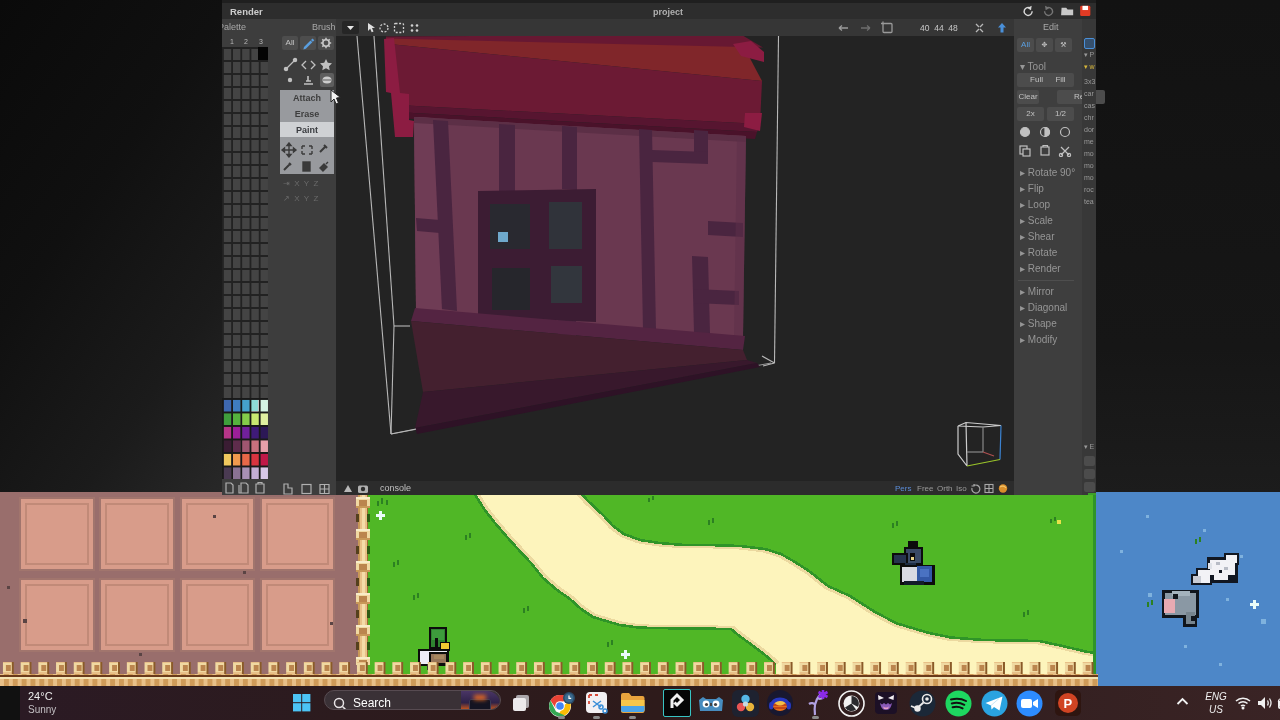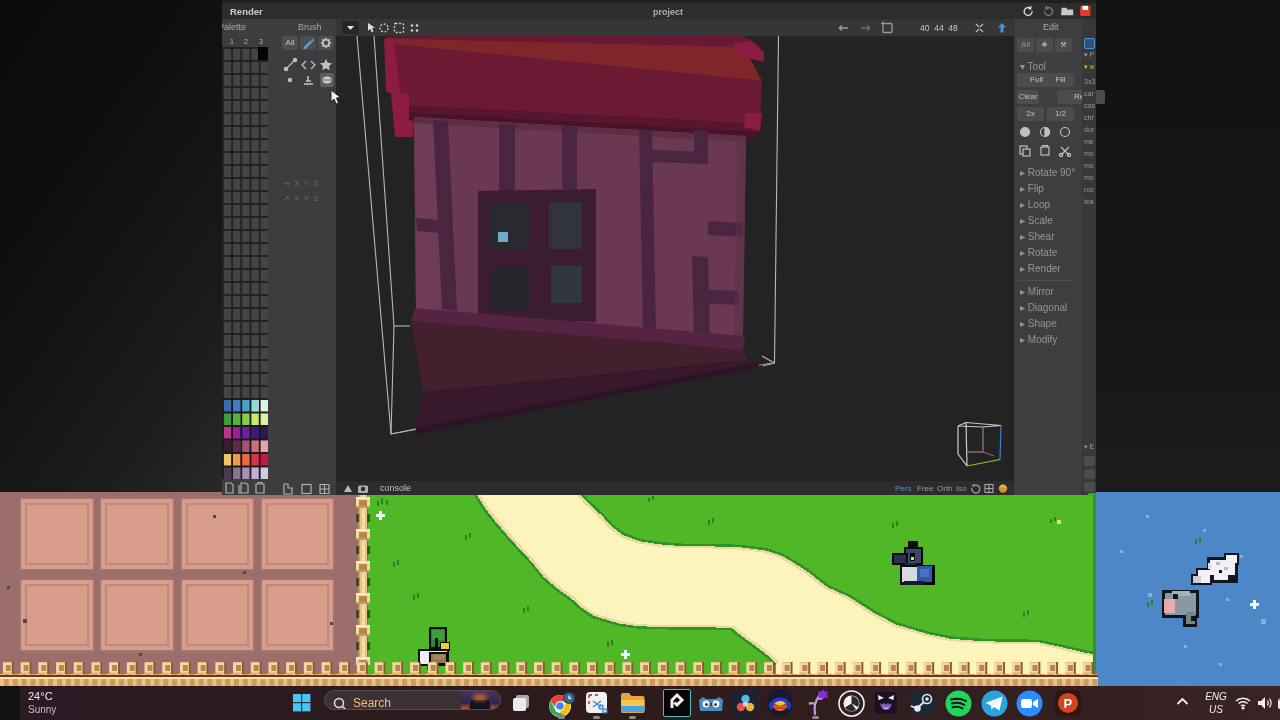--- a/index.html
+++ b/index.html
@@ -21,21 +21,21 @@
   background-size:9.2px 13px; }
 #palsel { left:36px; top:28px; width:10px; height:13px; background:#040404; }
 #swatches { left:0px; top:379px; width:46px; height:81px; }
 #swatches:after { content:""; position:absolute; left:0; top:0; width:46px; height:81px;
   background-image:linear-gradient(#191919 1.5px, transparent 1.5px), linear-gradient(90deg,#191919 1.5px, transparent 1.5px);
   background-size:9.2px 13.5px; pointer-events:none; }
 .swr { position:absolute; left:0; width:46px; height:13.5px; display:flex; }
 .swr div { width:9.2px; height:13.5px; }
 
 #brush { left:58px; top:19px; width:56px; height:476px; background:#3d3d3d; }
-#brush-title { left:18px; top:3px; color:#a8a8a8; font-size:9px; }
+#brush-title { left:32px; top:3px; color:#a8a8a8; font-size:9px; }
 .bbtn { position:absolute; background:#4d4d4d; color:#c5c5c5; font-size:8px; text-align:center; border-radius:2px; line-height:13px; height:14px; width:15px; }
 #attachblk { left:0px; top:71px; width:54px; height:84px; background:#989a9e; }
 .ablk { position:absolute; width:54px; height:16px; color:#3d3d3d; font-size:9px; font-weight:bold; text-align:center; line-height:16px; }
 .dimr { position:absolute; color:#6a6a6a; font-size:8px; }
 
 #vp-tools { left:114px; top:19px; width:678px; height:17px; background:#363636; }
 #vp { left:114px; top:36px; width:678px; height:445px; background:#232323; overflow:hidden; }
 #console { left:114px; top:481px; width:678px; height:14px; background:#2c2c2c; color:#9a9a9a; }
 #console span { position:absolute; font-size:8px; top:3px; }
 
@@ -45,21 +45,21 @@
 .sect { position:absolute; left:6px; color:#969696; font-size:10px; }
 #strip { left:860px; top:19px; width:14px; height:476px; background:#383838; overflow:hidden; color:#9a9a9a; }
 .stxt { position:absolute; left:2px; font-size:7px; color:#9a9a9a; }
 
 #game { left:0; top:495px; width:1280px; height:191px; }
 
 #taskbar { left:0; top:686px; width:1280px; height:34px;
   background:linear-gradient(90deg,#2b1a24 0%,#2c1b1e 25%,#2e1b1b 50%,#331f20 75%,#3a2425 100%);margin-left:20px; }
 #weather { left:8px; top:4px; color:#ececec; font-size:11px; line-height:13px; }
 #weather div { color:#c2bec2; font-size:10px; }
-#search { left:304px; top:4px; width:177px; height:20px; background:#3a3136; border:1px solid #574b51; border-radius:13px; color:#fdba74; overflow:hidden; }
+#search { left:304px; top:4px; width:177px; height:20px; background:#3a3136; border:1px solid #574b51; border-radius:13px; color:#ffffff; overflow:hidden; }
 .tray { position:absolute; color:#f0f0f0; font-size:10px;font-style:italic; }
 </style>
 </head>
 <body>
 <div id="stage">
   <div id="desk-left" class="abs"></div>
   <div id="desk-right" class="abs"></div>
 
   <div id="mv" class="abs">
     <div id="mv-top" class="abs"></div>
@@ -157,20 +157,35 @@
             <circle cx="13" cy="4" r="1.6" fill="#c0c0c0"></circle>
           <path d="M24 5 l-4 4 4 4 M29 5 l4 4 -4 4"></path>
           <path d="M44 3 l1.8 3.8 4.2 .5 -3 2.9 .7 4 -3.7 -2 -3.7 2 .7 -4 -3 -2.9 4.2 -.5 z" fill="#c0c0c0" stroke="none"></path>
           <circle cx="8" cy="24" r="2.2" fill="#c0c0c0" stroke="none"></circle>
           <path d="M22 28 h9 M24 25 h5 M26 20 v5" stroke-width="1.6"></path>
         </g>
         <rect x="38" y="17" width="14" height="14" rx="2" fill="#5e5e5e"></rect>
         <ellipse cx="45" cy="24" rx="4.5" ry="3.5" fill="#cccccc"></ellipse>
         <path d="M41 24 h8" stroke="#5e5e5e" stroke-width="1"></path>
       </svg>
+      <div id="attachblk" class="abs">
+        <div class="ablk" style="top:0px">Attach</div>
+        <div class="ablk" style="top:16px">Erase</div>
+        <div class="ablk" style="top:32px;background:#cfd1d4;color:#3a3c40;height:15px">Paint</div>
+        <svg class="abs" style="left:0;top:52px" width="54" height="31" viewBox="0 0 54 31">
+          <g stroke="#3a3a3a" stroke-width="1.4" fill="none">
+            <path d="M9 3 v10 M4 8 h10 M9 1 l-2 2.5 h4 z M9 15 l-2 -2.5 h4 z M2 8 l2.5 -2 v4 z M16 8 l-2.5 -2 v4 z" fill="#3a3a3a"></path>
+            <path d="M22 4 h3 M29 4 h3 M22 12 h3 M29 12 h3 M22 4 v3 M22 9 v3 M32 4 v3 M32 9 v3"></path>
+            <path d="M40 10 l6 -6 M44 3 l3 3" stroke-width="2"></path>
+            <path d="M4 28 l6 -6 M9 21 l2 2" stroke-width="2"></path>
+            <rect x="23" y="20" width="7" height="9" fill="#3a3a3a"></rect>
+            <path d="M40 26 l4 -4 3 3 -4 4 z M46 22 l2 -2" fill="#3a3a3a"></path>
+          </g>
+        </svg>
+      </div>
       <div class="dimr" style="left:3px;top:160px">⇥&nbsp; X&nbsp; Y&nbsp; Z</div>
       <div class="dimr" style="left:3px;top:175px">↗&nbsp; X&nbsp; Y&nbsp; Z</div>
       <svg class="abs" style="left:3px;top:464px" width="52" height="12" viewBox="0 0 52 12">
         <g fill="none" stroke="#b0b0b0" stroke-width="1.2">
           <path d="M1 1 h4 v4 h4 v6 h-8 z"></path>
           <rect x="19" y="1.5" width="9" height="9"></rect>
           <path d="M37 1.5 h9 v9 h-9 z M41.5 1.5 v9 M37 6 h9"></path>
         </g>
       </svg>
     </div>

